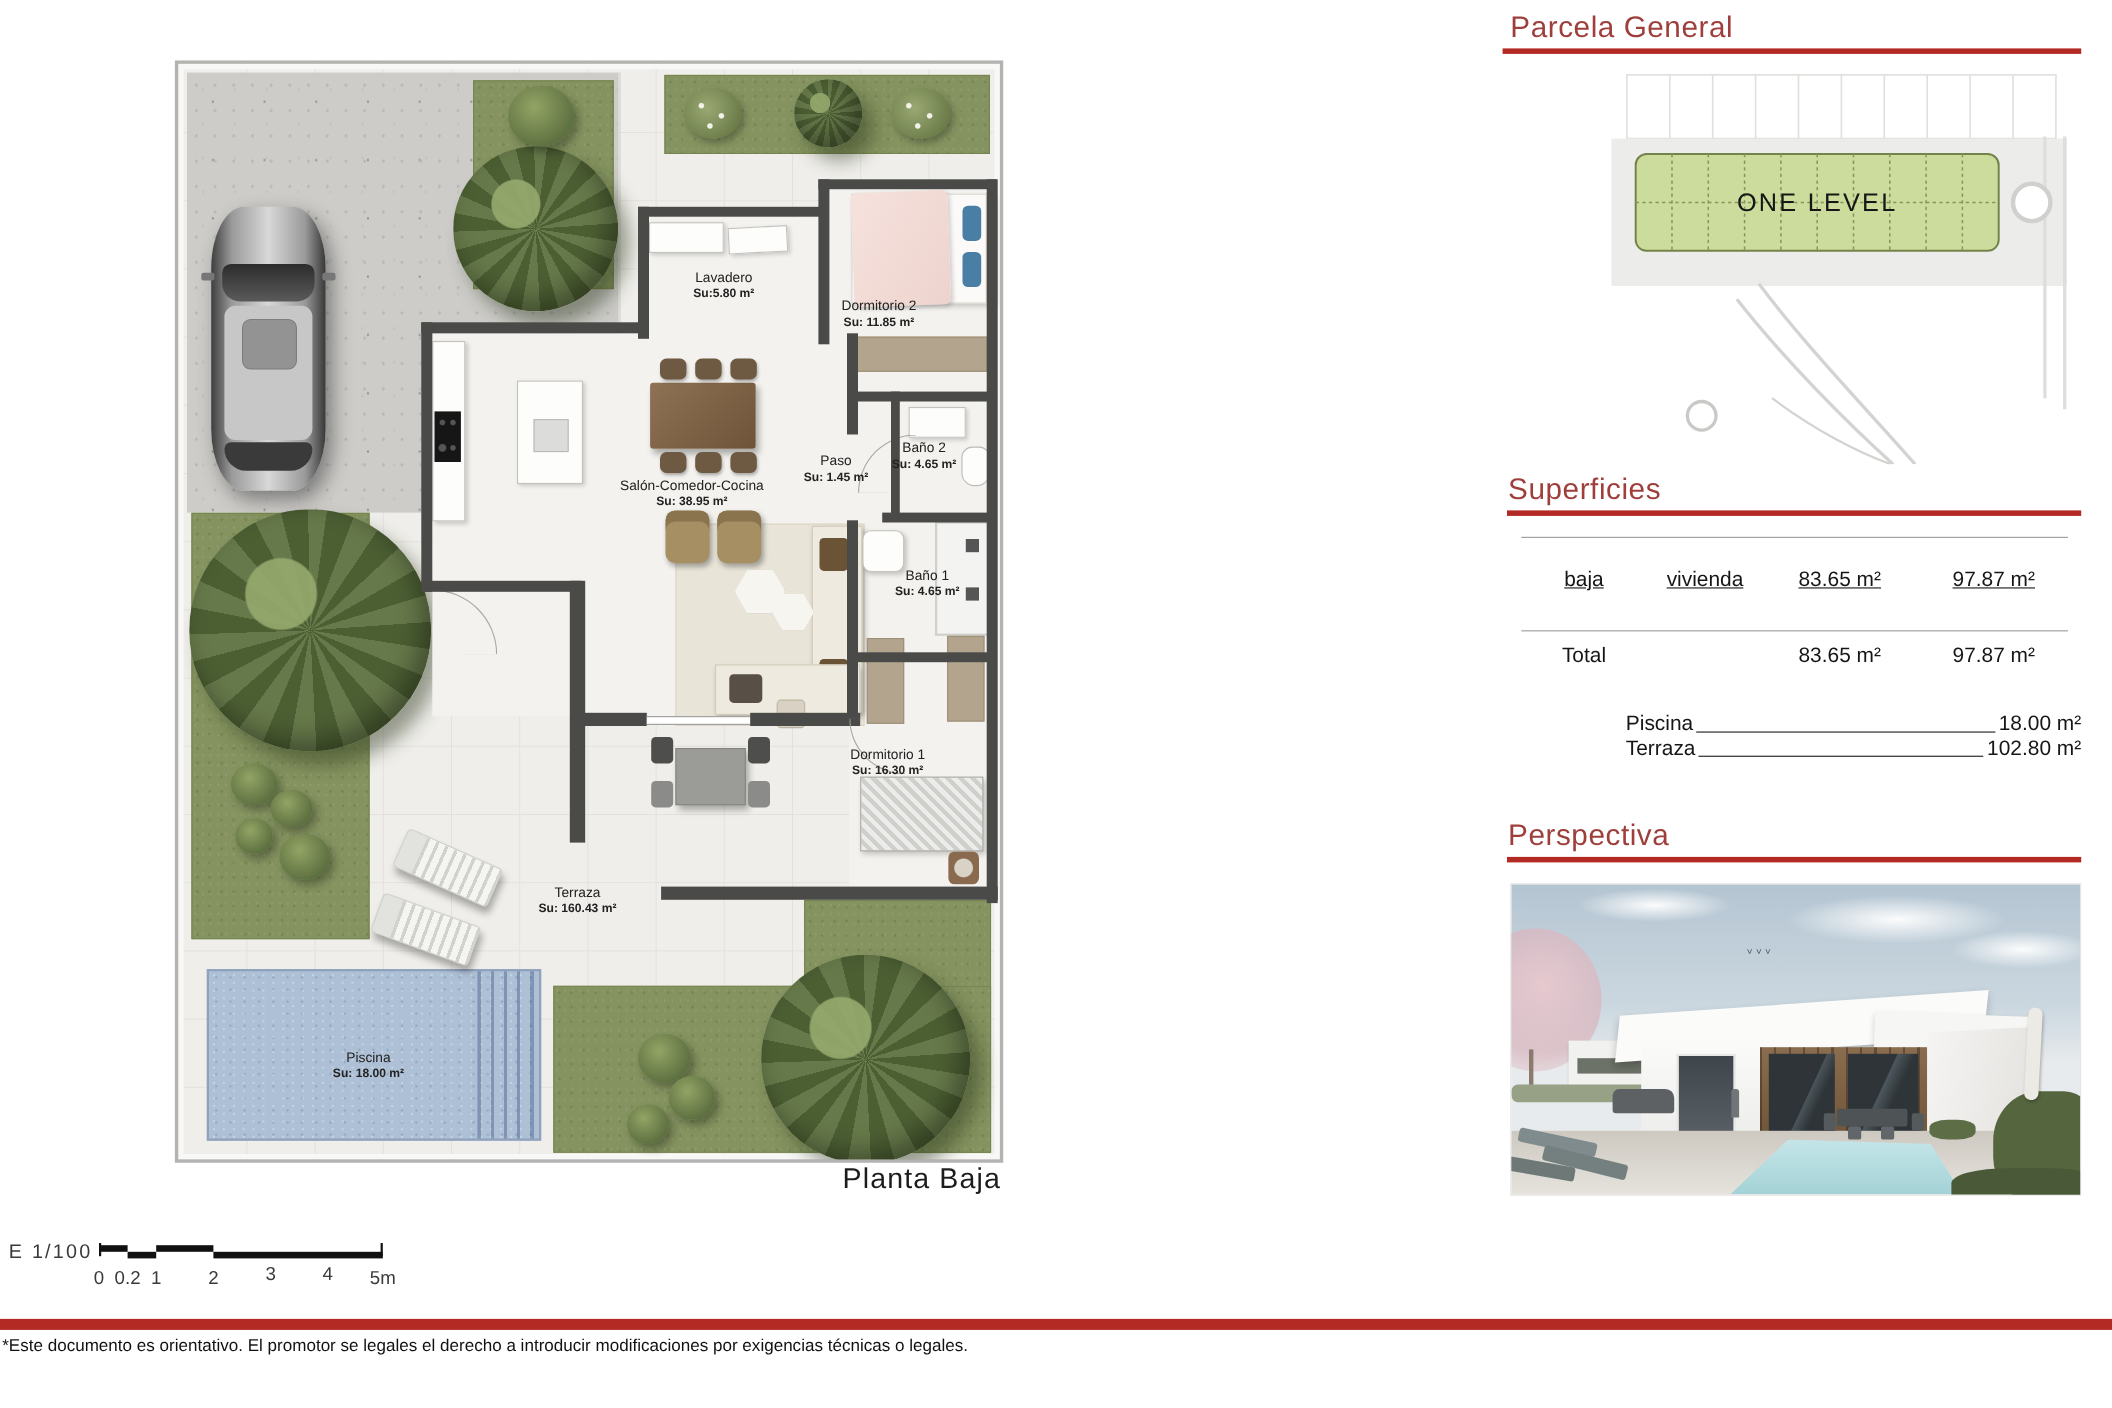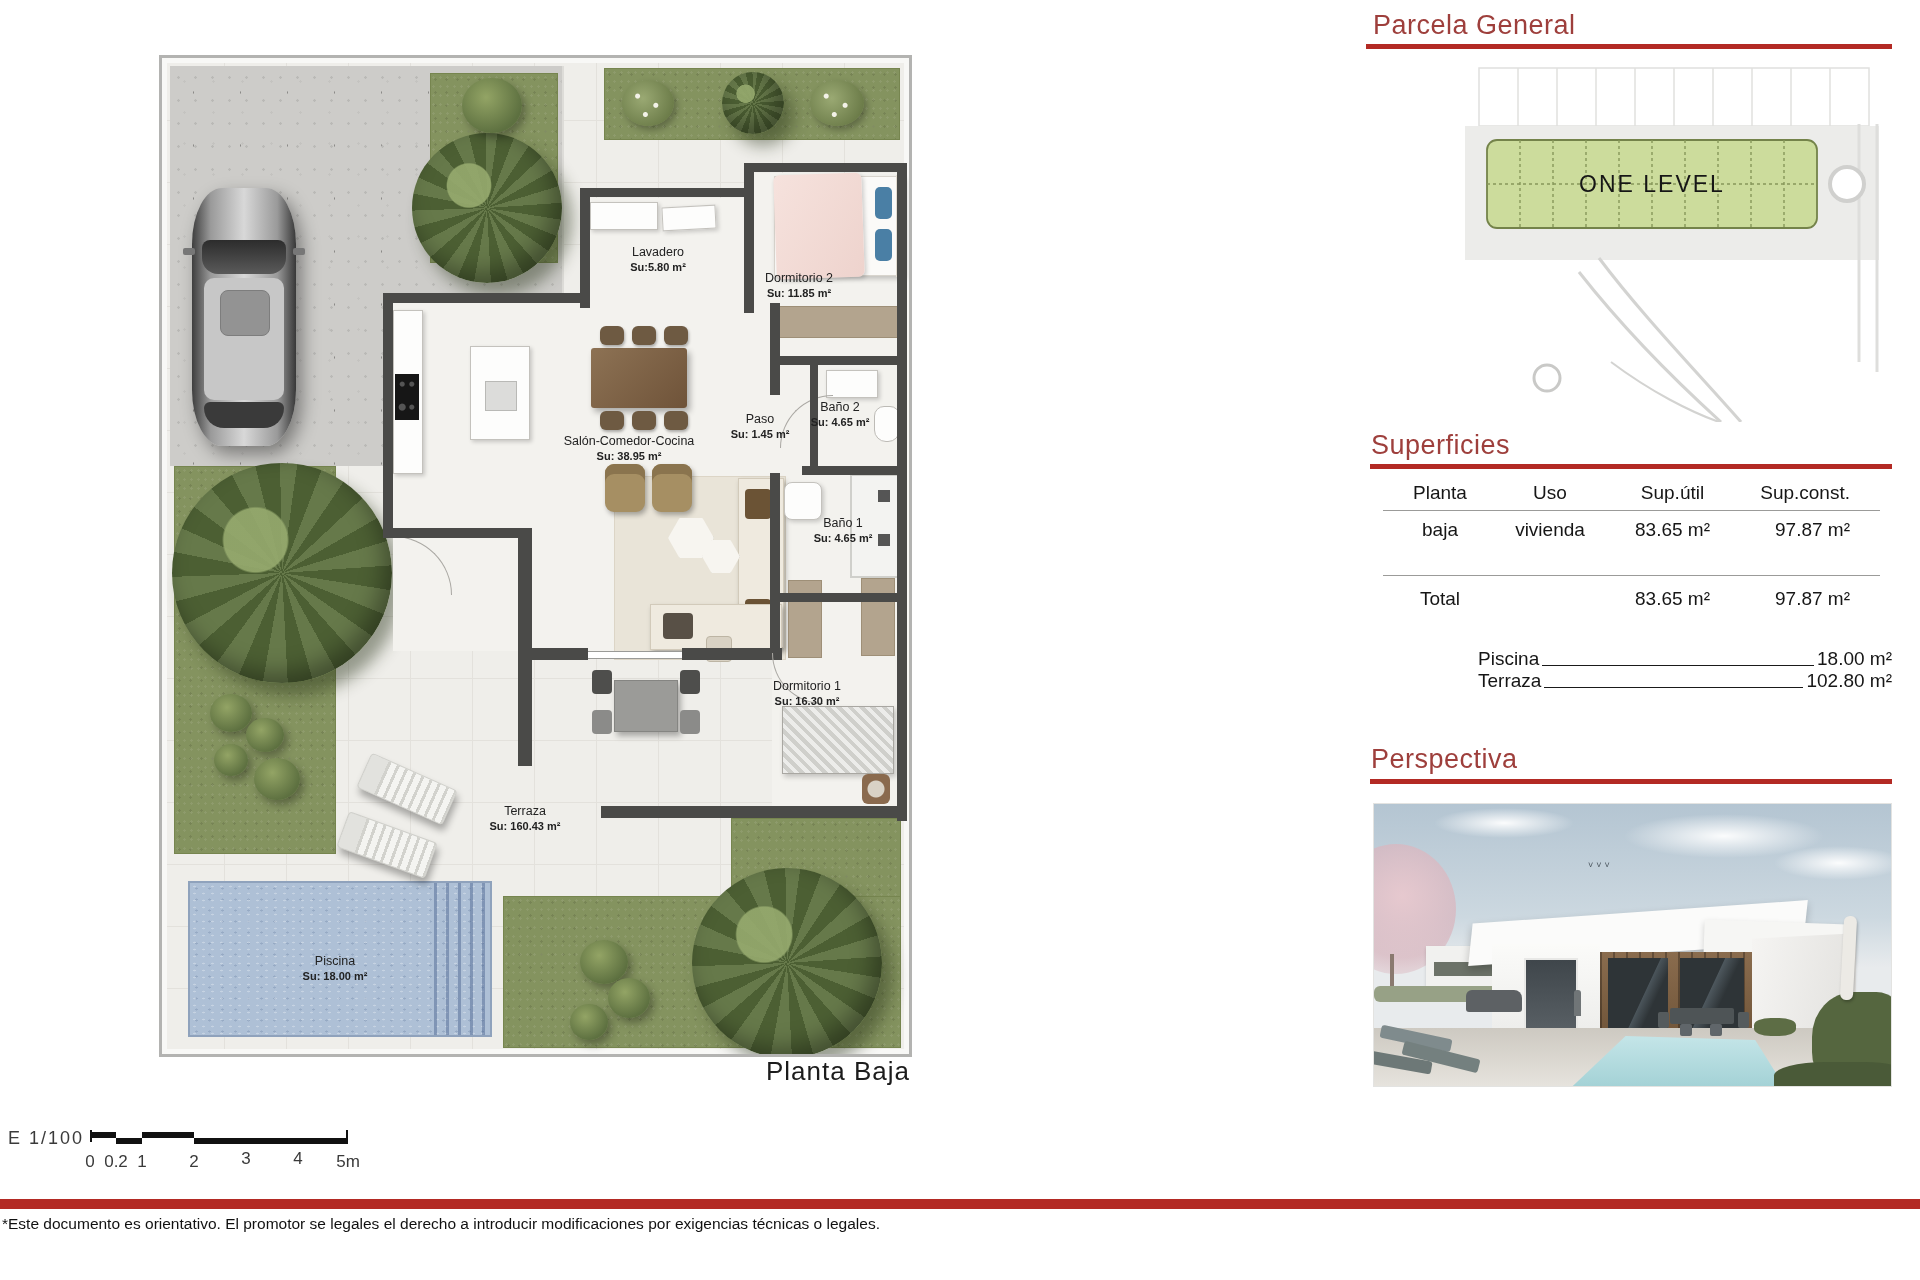--- a/index.html
+++ b/index.html
@@ -314,28 +314,22 @@
       <line x1="300" y1="78" x2="300" y2="166"></line>
     <line x1="333" y1="78" x2="333" y2="166"></line>
   </g>
   <text x="201" y="130" text-anchor="middle" font-size="23" letter-spacing="2" fill="#161616" font-family="Liberation Sans, sans-serif">ONE LEVEL</text>
 </svg>
 
 <div class="abs sec-title" style="left:1371px;top:430px;">Superficies</div>
 <div class="abs sec-bar" style="left:1370px;top:464px;width:522px;"></div>
 
 <div class="abs tbl-txt" style="left:1390px;top:482px;width:460px;">
-  <div style="display:flex;">
-    <div style="width:100px;text-align:center;">Planta</div>
-    <div style="width:120px;text-align:center;">Uso</div>
-    <div style="width:125px;text-align:center;">Sup.útil</div>
-    <div style="flex:1;text-align:right;">Sup.const.</div>
-  </div>
   <div class="hline" style="margin-top:6px;width:497px;margin-left:-7px;"></div>
-  <div style="display:flex;margin-top:8px;">
+  <div style="display:flex;margin-top:28px;text-decoration:underline;">
     <div style="width:100px;text-align:center;">baja</div>
     <div style="width:120px;text-align:center;">vivienda</div>
     <div style="width:125px;text-align:center;">83.65 m²</div>
     <div style="flex:1;text-align:right;">97.87 m²</div>
   </div>
   <div class="hline" style="margin-top:34px;width:497px;margin-left:-7px;"></div>
   <div style="display:flex;margin-top:12px;">
     <div style="width:100px;text-align:center;">Total</div>
     <div style="width:120px;"></div>
     <div style="width:125px;text-align:center;">83.65 m²</div>

